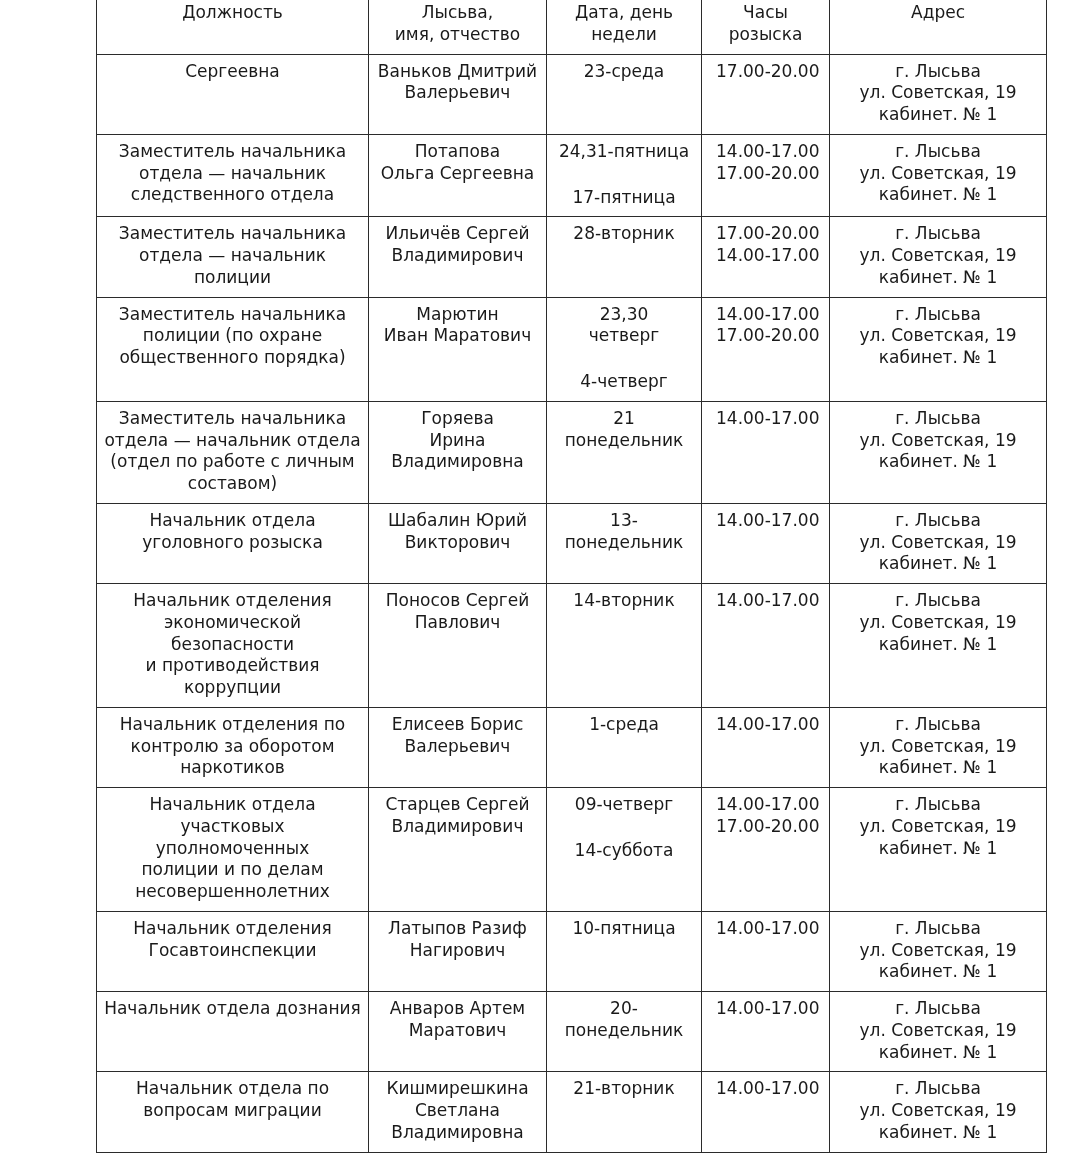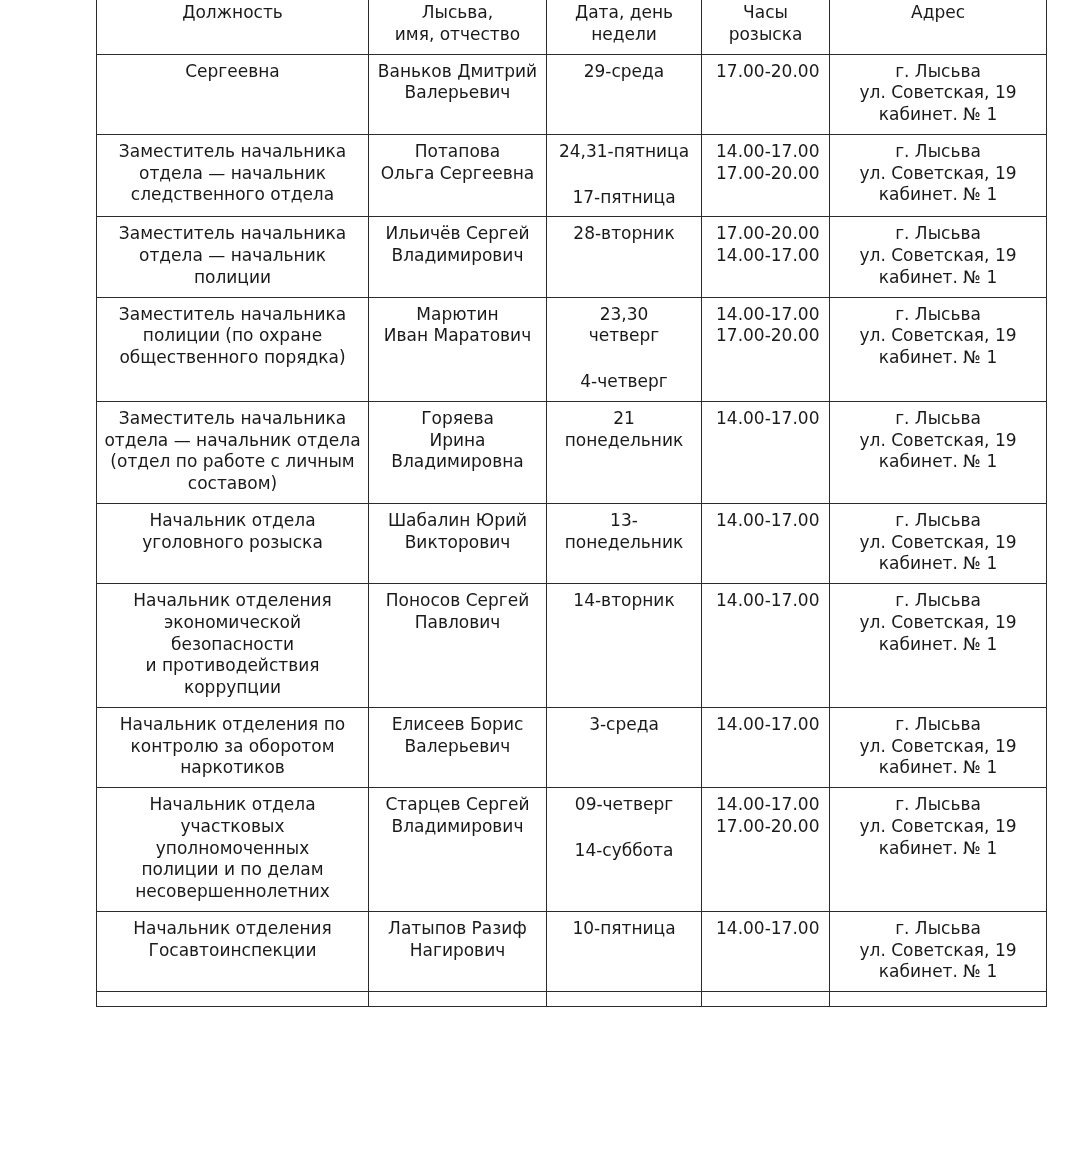--- a/index.html
+++ b/index.html
@@ -78,21 +78,21 @@
 
     <tr>
           <td class="cell-lines">
             <div>Сергеевна</div>
           </td>
           <td class="cell-lines">
             <div>Ваньков Дмитрий
 Валерьевич</div>
           </td>
           <td class="cell-lines">
-            <div>29-среда</div>
+            <div>23-среда</div>
           </td>
           <td class="cell-lines hrs-stack" style="text-align: left; padding-left: 14px;">
             <div>17.00-20.00</div>
           </td>
           <td class="cell-lines addr">
             <div>г. Лысьва
 ул. Советская, 19
 кабинет. № 1</div>
           </td>
         </tr>
@@ -239,21 +239,21 @@
           <td class="cell-lines">
             <div>Начальник отделения по
 контролю за оборотом
 наркотиков</div>
           </td>
           <td class="cell-lines">
             <div>Елисеев Борис
 Валерьевич</div>
           </td>
           <td class="cell-lines">
-            <div>3-среда</div>
+            <div>1-среда</div>
           </td>
           <td class="cell-lines hrs-stack" style="text-align: left; padding-left: 14px;">
             <div>14.00-17.00</div>
           </td>
           <td class="cell-lines addr">
             <div>г. Лысьва
 ул. Советская, 19
 кабинет. № 1</div>
           </td>
         </tr>
@@ -286,20 +286,62 @@
           <td class="cell-lines">
             <div>Начальник отделения
 Госавтоинспекции</div>
           </td>
           <td class="cell-lines">
             <div>Латыпов Разиф
 Нагирович</div>
           </td>
           <td class="cell-lines">
             <div>10-пятница</div>
+          </td>
+          <td class="cell-lines hrs-stack" style="text-align: left; padding-left: 14px;">
+            <div>14.00-17.00</div>
+          </td>
+          <td class="cell-lines addr">
+            <div>г. Лысьва
+ул. Советская, 19
+кабинет. № 1</div>
+          </td>
+        </tr>
+        <tr>
+          <td class="cell-lines">
+            <div>Начальник отдела дознания</div>
+          </td>
+          <td class="cell-lines">
+            <div>Анваров Артем
+Маратович</div>
+          </td>
+          <td class="cell-lines">
+            <div>20-понедельник</div>
+          </td>
+          <td class="cell-lines hrs-stack" style="text-align: left; padding-left: 14px;">
+            <div>14.00-17.00</div>
+          </td>
+          <td class="cell-lines addr">
+            <div>г. Лысьва
+ул. Советская, 19
+кабинет. № 1</div>
+          </td>
+        </tr>
+        <tr>
+          <td class="cell-lines">
+            <div>Начальник отдела по
+вопросам миграции</div>
+          </td>
+          <td class="cell-lines">
+            <div>Кишмирешкина
+Светлана
+Владимировна</div>
+          </td>
+          <td class="cell-lines">
+            <div>21-вторник</div>
           </td>
           <td class="cell-lines hrs-stack" style="text-align: left; padding-left: 14px;">
             <div>14.00-17.00</div>
           </td>
           <td class="cell-lines addr">
             <div>г. Лысьва
 ул. Советская, 19
 кабинет. № 1</div>
           </td>
         </tr>

